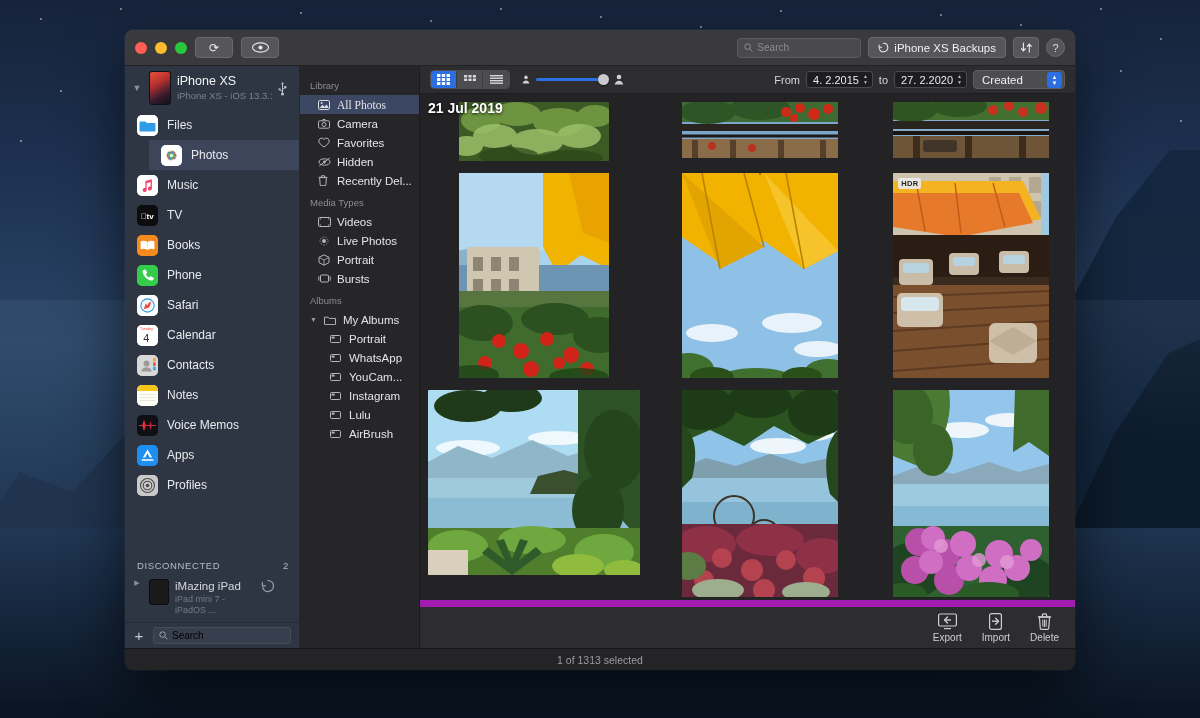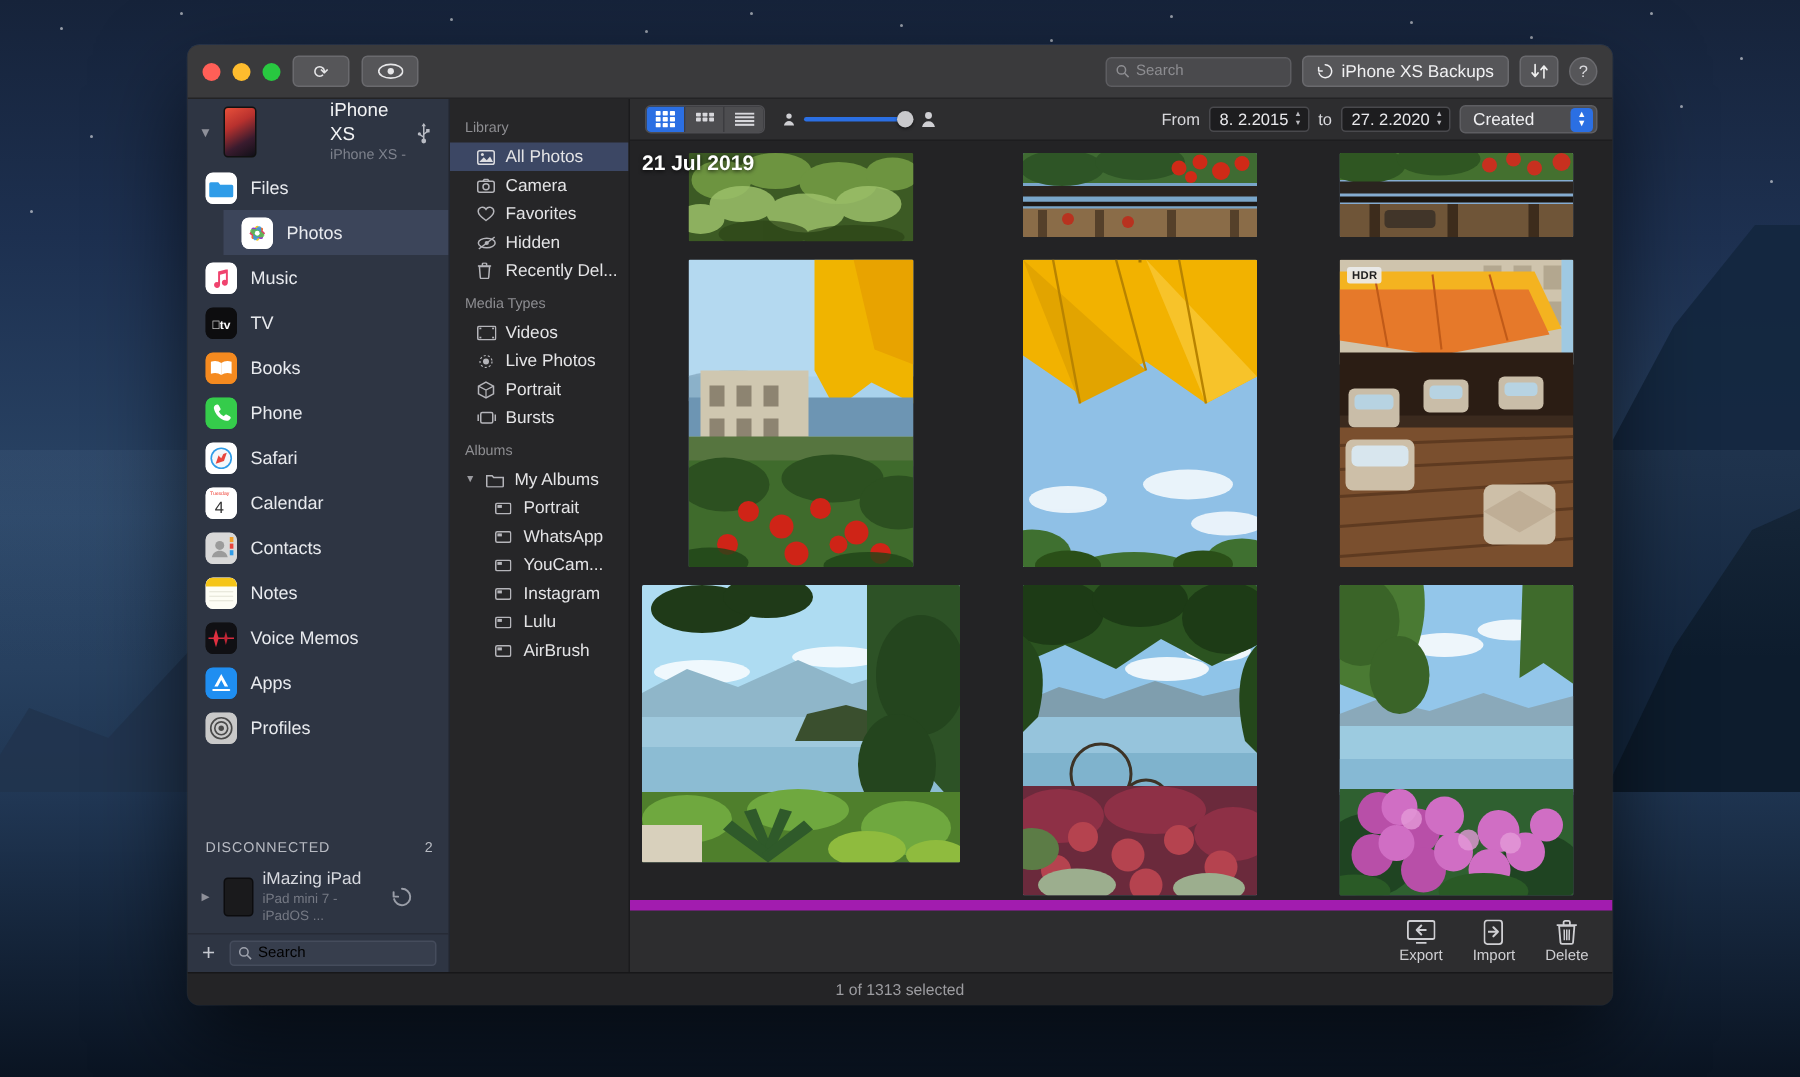--- a/index.html
+++ b/index.html
@@ -89,21 +89,21 @@
   }
   .device-head {
     display:flex; align-items:center; gap:6px; padding:8px 8px 8px 6px; height:44px;
   }
   .disclose { color:#8e9099; font-size:9px; width:12px; text-align:center; cursor:default;}
   .dev-thumb {
     width:22px; height:34px; border-radius:3px; flex:0 0 22px;
     background:linear-gradient(150deg,#e8503a 0%, #b8312e 35%, #3a1b2e 70%, #101018 100%);
     border:1px solid #111;
   }
-  .dev-txt { flex:1; min-width:0;margin-left:43px; }
+  .dev-txt { flex:1; min-width:0; }
   .dev-name { color:#f2f3f5; font-size:12.5px; line-height:1.25; }
   .dev-sub { color:#7d818c; font-size:9.5px; line-height:1.25; white-space:nowrap; overflow:hidden; }
   .usb { color:#b9bcc4; font-size:12px; padding-right:4px; }
 
   .cat-list { flex:1; overflow:hidden; }
   .cat {
     display:flex; align-items:center; gap:9px; height:30px; padding-left:12px; position:relative;
   }
   .cat.sel { background:#3c455a;margin-left:24px; }
   .cat .arrow { position:absolute; left:22px; color:#8e9099; font-size:7px; }
@@ -111,21 +111,21 @@
     width:21px; height:21px; border-radius:5px; flex:0 0 21px;
     display:flex; align-items:center; justify-content:center;
     font-size:12px; color:#fff; overflow:hidden; position:relative;
   }
   .cat-label { color:#e8eaee; font-size:12px; }
 
   .disc-head {
     display:flex; justify-content:space-between; align-items:center;
     padding:10px 10px 4px 12px; color:#b7bac2; font-size:9.5px; letter-spacing:.6px;
   }
-  .disc-row { display:flex; align-items:center; gap:6px; padding:4px 24px 6px 6px; }
+  .disc-row { display:flex; align-items:flex-start; gap:6px; padding:4px 24px 6px 6px; }
   .disc-thumb { width:20px; height:26px; border-radius:3px; background:#1a1a1c; border:1px solid #0c0c0e; flex:0 0 20px; }
   .disc-name { color:#d6d8de; font-size:11.5px; line-height:1.25; }
   .disc-sub { color:#757984; font-size:9px; line-height:1.25; }
   .hist { color:#9a9ea8; font-size:13px; }
   .side-foot {
     height:26px; display:flex; align-items:center; gap:6px; padding:0 8px 0 6px;
     border-top:1px solid #262b36;
   }
   .plus { color:#c6c9d1; font-size:15px; width:16px; text-align:center; }
   .side-search {
@@ -137,21 +137,21 @@
 
   
   .libcol {
     width:120px; flex:0 0 120px; background:#262628; border-right:1px solid #1b1b1d;
     padding-top:7px; overflow:hidden;
   }
   .lib-h { color:#8e8e92; font-size:9.5px; padding:7px 0 4px 10px; }
   .lib-i {
     display:flex; align-items:center; gap:6px; height:19px; padding-left:18px; color:#e4e4e6; font-size:11.5px;
   }
-  .lib-i.sel { background:#3c4764; }
+  .lib-i.sel { background:#3c4764;font-family:Liberation Serif, serif; }
   .lib-i .gi { width:13px; text-align:center; color:#b5b5ba; font-size:10px; flex:0 0 13px; }
   .lib-i.alb { padding-left:10px; }
   .lib-i.sub { padding-left:30px; }
   .lib-i .tri { font-size:7px; color:#9b9ba0; width:8px; }
 
   
   .content { flex:1; display:flex; flex-direction:column; min-width:0; background:#252527; }
   .cbar {
     height:28px; flex:0 0 28px; background:#2d2d2f; border-bottom:1px solid #1d1d1f;
     display:flex; align-items:center; padding:0 10px; gap:12px;
@@ -743,21 +743,21 @@
             <svg width="10" height="11" viewBox="0 0 10 11">
                 <circle cx="5" cy="3" r="2.3" fill="#cfcfd3"></circle>
                 <path d="M.7 10.6c.5-2.5 2.2-3.8 4.3-3.8s3.8 1.3 4.3 3.8z" fill="#cfcfd3"></path>
               </svg>
           </span>
         </div>
 
         <div class="cbar-right">
           <span class="lbl">From</span>
           <div class="dfield">
-            <span>8.  2.2015</span>
+            <span>4.  2.2015</span>
             <span class="step">
                 <span>▲</span>
                 <span>▼</span>
               </span>
           </div>
           <span class="lbl">to</span>
           <div class="dfield">
             <span>27.  2.2020</span>
             <span class="step">
                 <span>▲</span>

